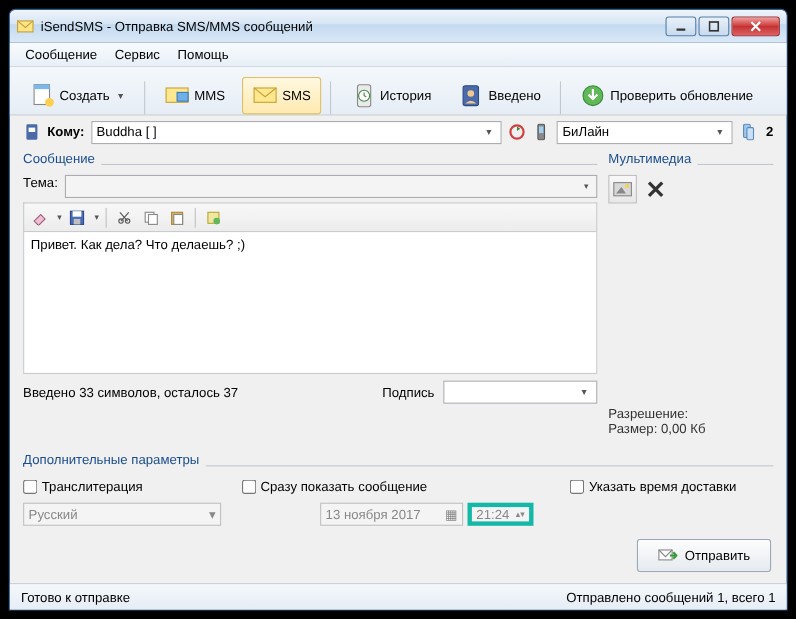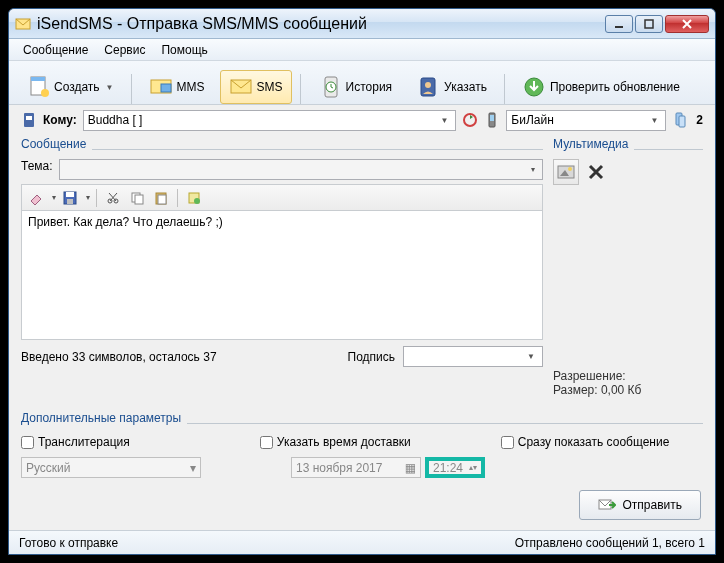--- a/index.html
+++ b/index.html
@@ -1,20 +1,20 @@
 <!DOCTYPE html>
 <html><head>
 <meta charset="utf-8">
 <style>
 * { box-sizing: border-box; margin: 0; padding: 0; font-family: 'Segoe UI', Tahoma, sans-serif; font-size: 12px; }
 body { background: #000; display: flex; align-items: center; justify-content: center; height: 563px; width: 724px; }
 .window { width: 708px; height: 547px; background: #f0f0f0; border: 1px solid #2f5a8a; border-radius: 6px 6px 0 0; box-shadow: 0 0 8px rgba(0,0,0,0.5); display: flex; flex-direction: column; }
 .titlebar { height: 30px; background: linear-gradient(#eef4fb, #d6e5f5 45%, #c3d9ef 46%, #d9e8f7); border-radius: 6px 6px 0 0; display: flex; align-items: center; padding: 0 6px; border-bottom: 1px solid #a0b8d0; }
 .titlebar .app-icon { width: 16px; height: 16px; margin-right: 6px; display: inline-flex; }
-.titlebar .title { flex: 1; color: #000; font-size: 16px; }
+.titlebar .title { flex: 1; color: #000; font-size: 12px; }
 .win-btns { display: flex; gap: 2px; }
 .win-btn { width: 28px; height: 18px; border: 1px solid #5a7fa8; border-radius: 3px; background: linear-gradient(#e8f0f9,#c9dbef); display: flex; align-items: center; justify-content: center; cursor: pointer; }
 .win-btn.close { width: 44px; background: linear-gradient(#f0a0a0,#d04040 45%,#c03030 46%,#e06060); border-color: #a03030; color: #fff; }
 .menubar { height: 22px; background: linear-gradient(#f8fbfe,#e8eff7); display: flex; align-items: center; padding: 0 6px; border-bottom: 1px solid #d0d8e0; }
 .menubar .menu-item { padding: 2px 8px; cursor: pointer; }
 .toolbar { height: 44px; background: linear-gradient(#f4f8fc,#e6edf5); display: flex; align-items: flex-end; padding: 0 8px; gap: 6px; border-bottom: 1px solid #c8d0d8; }
 .tb-btn { display: flex; align-items: center; gap: 4px; padding: 4px 8px; border: 1px solid transparent; border-radius: 3px; cursor: pointer; }
 .tb-btn.active { border: 1px solid #e0c060; background: linear-gradient(#fff8e0,#ffeab0); }
 .tb-ico { width: 24px; height: 24px; display: inline-flex; align-items: center; justify-content: center; }
 .tb-sep { width: 1px; height: 30px; background: #c0c8d0; margin: 0 2px; }
@@ -136,21 +136,21 @@
       <span>История</span>
     </div>
     <div class="tb-btn">
       <span class="tb-ico">
           <svg width="24" height="24">
             <rect x="5" y="3" width="14" height="18" rx="2" fill="#4a6aa8" stroke="#2a4a88"></rect>
             <circle cx="12" cy="10" r="3" fill="#f0c890"></circle>
             <path d="M7 19 Q12 14 17 19" fill="#f0c890"></path>
           </svg>
         </span>
-      <span>Указать</span>
+      <span>Введено</span>
     </div>
     <div class="tb-sep"></div>
     <div class="tb-btn">
       <span class="tb-ico">
           <svg width="24" height="24">
             <circle cx="12" cy="12" r="9" fill="#60b858" stroke="#3a8a3a"></circle>
             <path d="M12 6 L12 14 M8 11 L12 15 L16 11" stroke="#fff" stroke-width="2" fill="none"></path>
           </svg>
         </span>
       <span>Проверить обновление</span>
@@ -290,27 +290,27 @@
   <div class="extra">
     <div class="group-head">
         <span class="group-label">Дополнительные параметры</span>
         <div class="group-line"></div>
       </div>
     <div class="extra-row">
       <label class="chk">
           <input type="checkbox" style="">
           <span>Транслитерация</span>
         </label>
+      <label class="chk" style="margin-left:60px">
+          <input type="checkbox" style="">
+          <span>Сразу показать сообщение</span>
+        </label>
       <label class="chk" style="margin-left:100px">
           <input type="checkbox" style="">
           <span>Указать время доставки</span>
-        </label>
-      <label class="chk" style="margin-left:60px">
-          <input type="checkbox" style="">
-          <span>Сразу показать сообщение</span>
         </label>
     </div>
     <div class="extra-row2">
       <div class="small-combo">
           <span>Русский</span>
           <span class="drop" style="margin-left:auto">▾</span>
         </div>
       <div style="display:flex;gap:4px;margin-left:60px">
         <div class="date-box">
             <span>13  ноября  2017</span>

